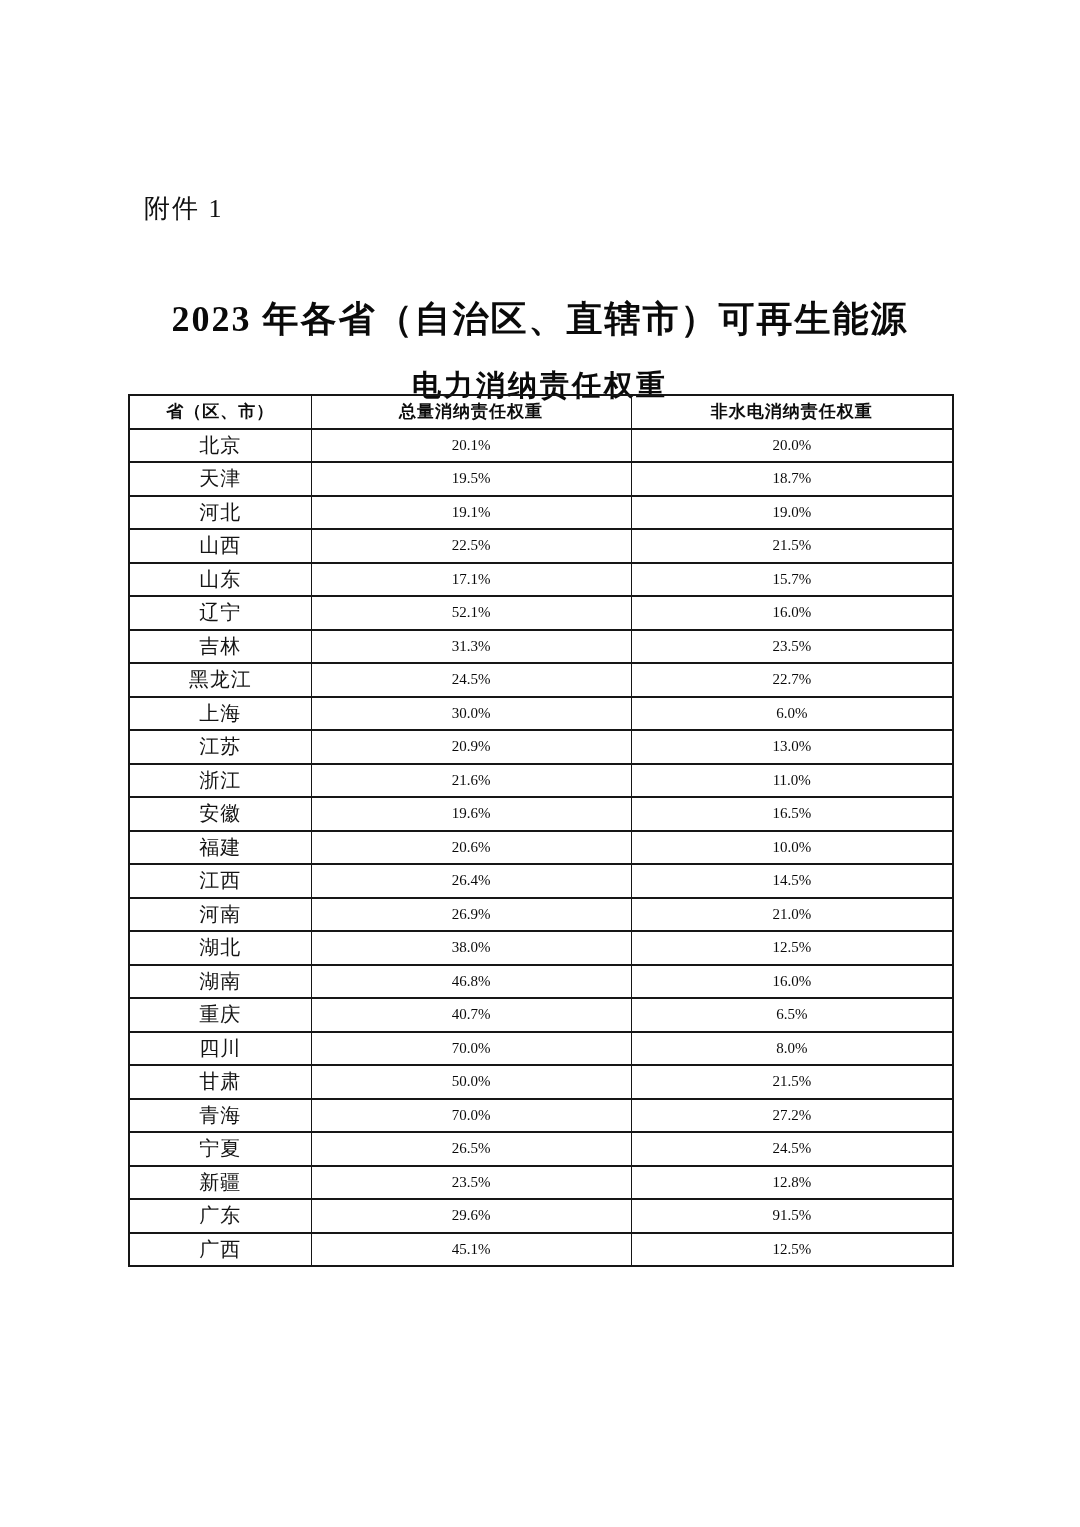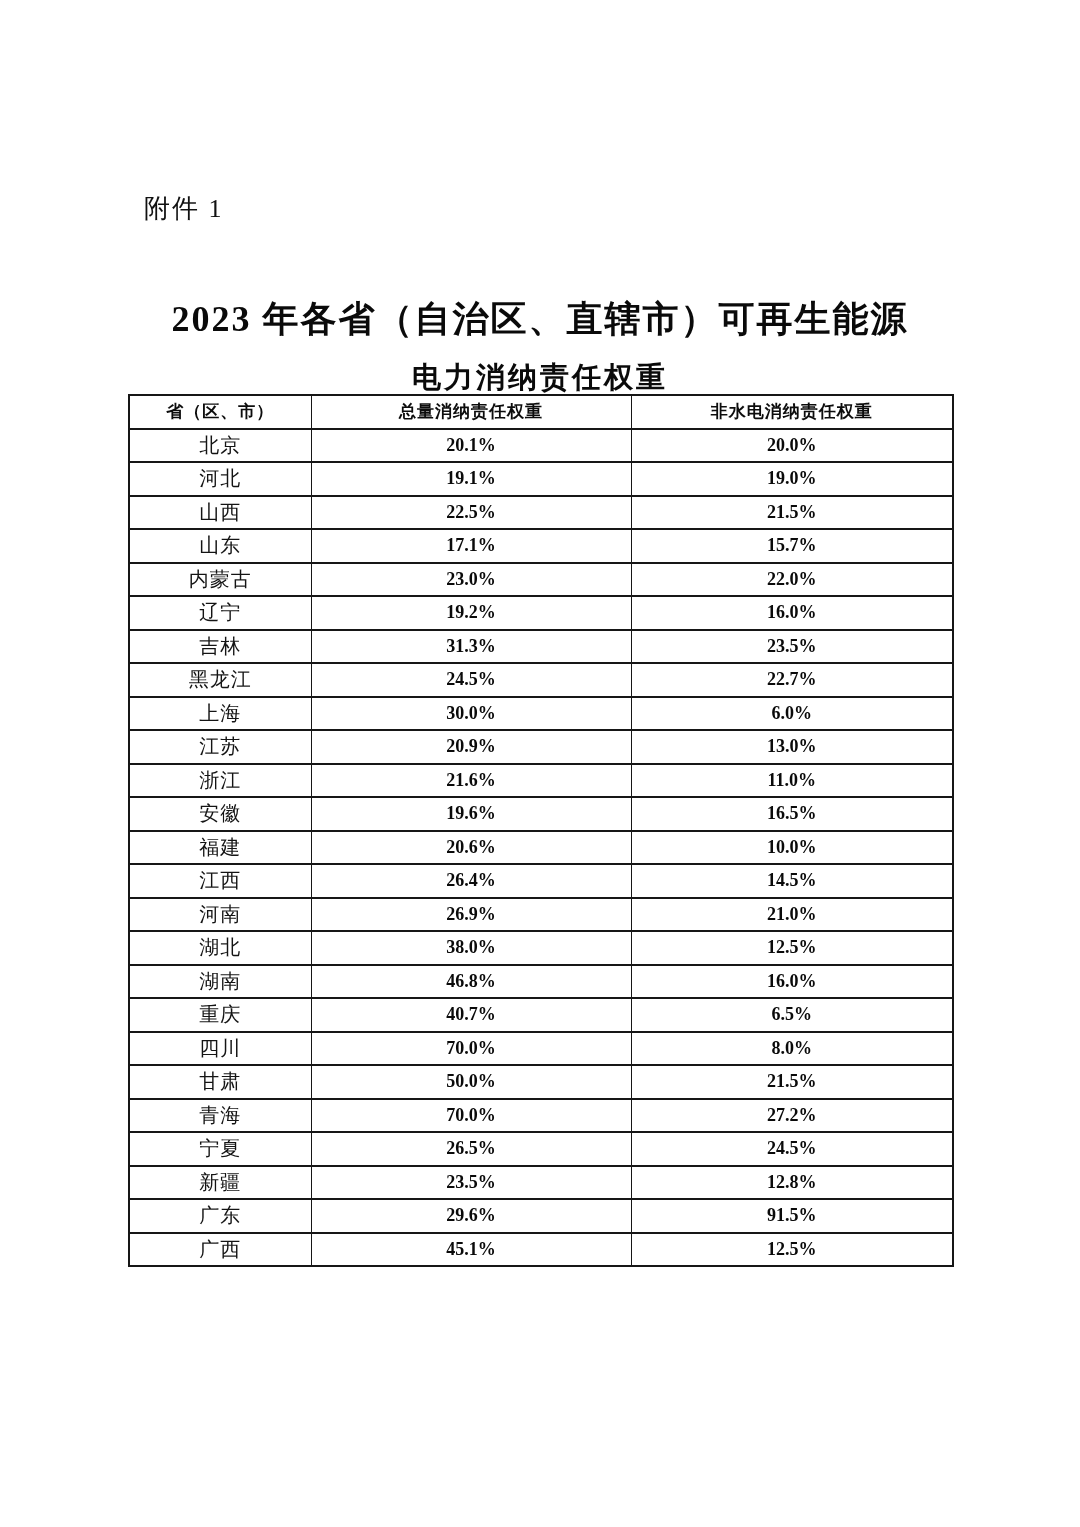--- a/index.html
+++ b/index.html
@@ -33,21 +33,21 @@
     width: 100%;
     text-align: center;
   }
   .title-line1 {
     font-size: 36px;
     font-weight: 700;
     letter-spacing: 2px;
     color: #0a0a0a;
   }
   .title-line2 {
-    margin-top: 14px;
+    margin-top: 22px;
     font-size: 29px;
     font-weight: 700;
     letter-spacing: 3px;
     color: #0a0a0a;
   }
   table.weights-table {
     position: absolute;
     left: 128px;
     top: 394px;
     width: 824px;
@@ -77,22 +77,22 @@
     letter-spacing: 1px;
     color: #0c0c0c;
   }
   td.province-cell {
     font-size: 20px;
     font-weight: 400;
     letter-spacing: 1px;
     color: #141414;
   }
   td.num-cell {
-    font-size: 18px;
-    font-weight: 700;
+    font-size: 15px;
+    font-weight: 400;
     color: #0a0a0a;
   }
 </style>
 </head>
 <body>
 
 <div class="page">
 
   <div class="attachment-label">附件 1</div>
 
@@ -114,48 +114,48 @@
         <th>非水电消纳责任权重</th>
       </tr>
     </thead>
     <tbody>
   <tr>
     <td class="province-cell">北京</td>
     <td class="num-cell">20.1%</td>
     <td class="num-cell">20.0%</td>
   </tr>
 
+  <tr>
+    <td class="province-cell">天津</td>
+    <td class="num-cell">19.5%</td>
+    <td class="num-cell">18.7%</td>
+  </tr>
 
   <tr>
     <td class="province-cell">河北</td>
     <td class="num-cell">19.1%</td>
     <td class="num-cell">19.0%</td>
   </tr>
 
   <tr>
     <td class="province-cell">山西</td>
     <td class="num-cell">22.5%</td>
     <td class="num-cell">21.5%</td>
   </tr>
 
   <tr>
     <td class="province-cell">山东</td>
     <td class="num-cell">17.1%</td>
     <td class="num-cell">15.7%</td>
   </tr>
 
-  <tr>
-    <td class="province-cell">内蒙古</td>
-    <td class="num-cell">23.0%</td>
-    <td class="num-cell">22.0%</td>
-  </tr>
 
   <tr>
     <td class="province-cell">辽宁</td>
-    <td class="num-cell">19.2%</td>
+    <td class="num-cell">52.1%</td>
     <td class="num-cell">16.0%</td>
   </tr>
 
   <tr>
     <td class="province-cell">吉林</td>
     <td class="num-cell">31.3%</td>
     <td class="num-cell">23.5%</td>
   </tr>
 
   <tr>

